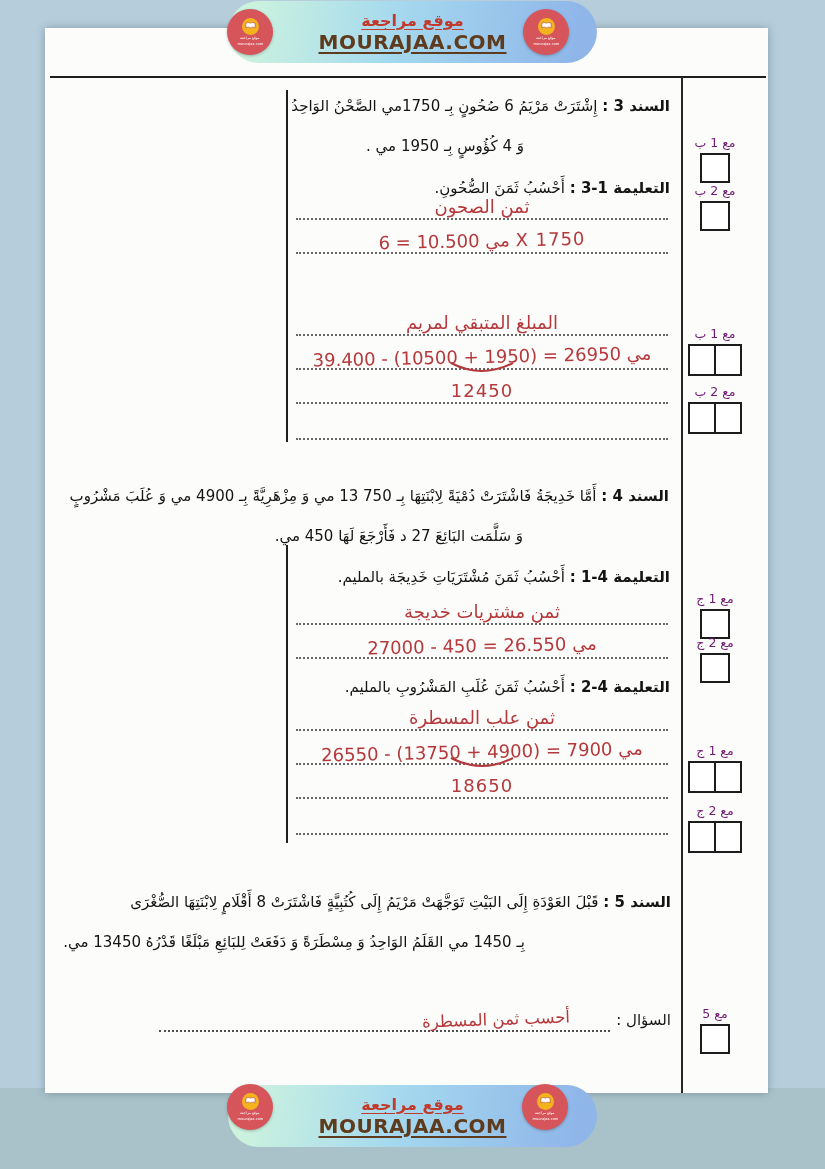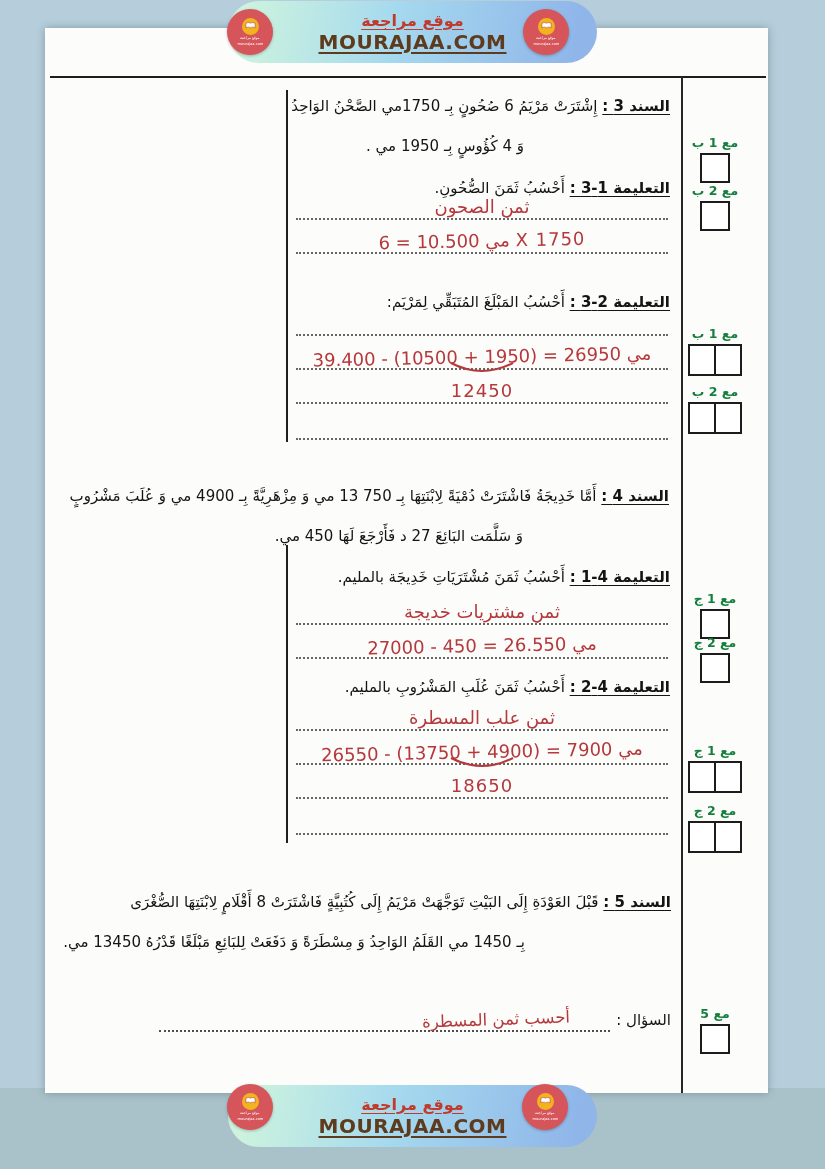--- a/index.html
+++ b/index.html
@@ -16,37 +16,37 @@
   .margin-line{position:absolute;left:636px;top:48px;height:1017px;border-left:2px solid #262626;}
 
   
   .blockA{position:absolute;left:241px;top:62px;width:386px;height:352px;border-left:2px solid #1f1f1f;}
   .blockC{position:absolute;left:241px;top:517px;width:386px;height:298px;border-left:2px solid #1f1f1f;}
   .blockB{position:absolute;left:28px;top:450px;width:600px;height:92px;}
   .blockD{position:absolute;left:28px;top:856px;width:602px;height:170px;}
 
   .row{position:absolute;left:8px;right:4px;direction:rtl;text-align:right;white-space:nowrap;}
   .printed{font-size:15px;line-height:1.6;color:#141414;}
-  .sec-title,.inst-title{font-weight:bold;text-decoration:underline;text-underline-offset:3px;margin-top:47px;}
+  .sec-title,.inst-title{font-weight:bold;text-underline-offset:3px;margin-top:47px;}
 
   .ans{position:absolute;left:8px;right:6px;height:34px;}
   .dots{position:absolute;left:0;right:0;bottom:0;border-bottom:2px dotted #4d4d4d;opacity:.85;}
   .hand{position:absolute;left:0;right:0;bottom:3px;text-align:center;color:#b5393c;font-size:18px;direction:rtl;}
   .hand.eq{direction:ltr;font-size:18px;letter-spacing:1px;transform:rotate(-1.2deg);}
   .hand.num{font-size:18px;letter-spacing:1px;direction:ltr;}
   .brace{position:absolute;left:50%;margin-left:-34px;top:-9px;}
 
   .q-row{position:absolute;left:86px;right:4px;display:flex;direction:rtl;align-items:flex-end;height:32px;}
   .q-label{font-size:15px;white-space:nowrap;}
   .q-dots{flex:1;position:relative;height:30px;border-bottom:2px dotted #4d4d4d;margin-right:6px;}
   .q-hand{position:absolute;right:9%;bottom:1px;color:#b5393c;font-size:16.5px;direction:rtl;transform:rotate(-2deg);white-space:nowrap;}
 
   
   .mark{position:absolute;left:640px;width:60px;text-align:center;}
-  .mark-label{font-weight:bold;font-size:12.5px;direction:rtl;color:#15803d;}
+  .mark-label{font-weight:normal;font-size:12.5px;direction:rtl;color:#701a75;}
   .cbox{width:26px;height:26px;border:2px solid #1c1c1c;margin:3px auto 0;background:#fff;}
   .cbox.dbl{width:50px;height:28px;display:flex;padding:0;}
   .cbox.dbl .cell{flex:1;}
   .cbox.dbl .cell:first-child{border-right:2px solid #1c1c1c;}
 
   
   .pill{
     position:absolute;left:228px;width:369px;height:62px;border-radius:32px;
     background:linear-gradient(100deg,#cdf3de 5%,#a5d9ee 45%,#8fb5e9 95%);
     display:flex;flex-direction:column;align-items:center;justify-content:center;z-index:3;
@@ -82,26 +82,23 @@
       <span>أَحْسُبُ ثَمَنَ الصُّحُونِ.</span>
     </div>
     <div class="ans" style="top:96px">
       <div class="dots"></div>
       <div class="hand">ثمن الصحون</div>
     </div>
     <div class="ans" style="top:130px">
       <div class="dots"></div>
       <div class="hand eq">مي 10.500 = 6 X 1750</div>
     </div>
-    <div class="row printed" style="top:200px">
-      <span class="inst-title">التعليمة 2-3 :</span>
-      <span>أَحْسُبُ المَبْلَغَ المُتَبَقِّي لِمَرْيَم:</span>
-    </div>
     <div class="ans" style="top:212px">
       <div class="dots"></div>
+      <div class="hand">المبلغ المتبقي لمريم</div>
     </div>
     <div class="ans" style="top:246px">
       <div class="dots"></div>
       <div class="hand eq">مي 26950 = (1950 + 10500) - 39.400</div>
     </div>
     <div class="ans" style="top:280px">
       <div class="dots"></div>
       <svg class="brace" width="68" height="16" viewBox="0 0 68 16">
           <path d="M3 2 Q 34 18 65 2" stroke="#b5393c" stroke-width="2" fill="none"></path>
         </svg>

